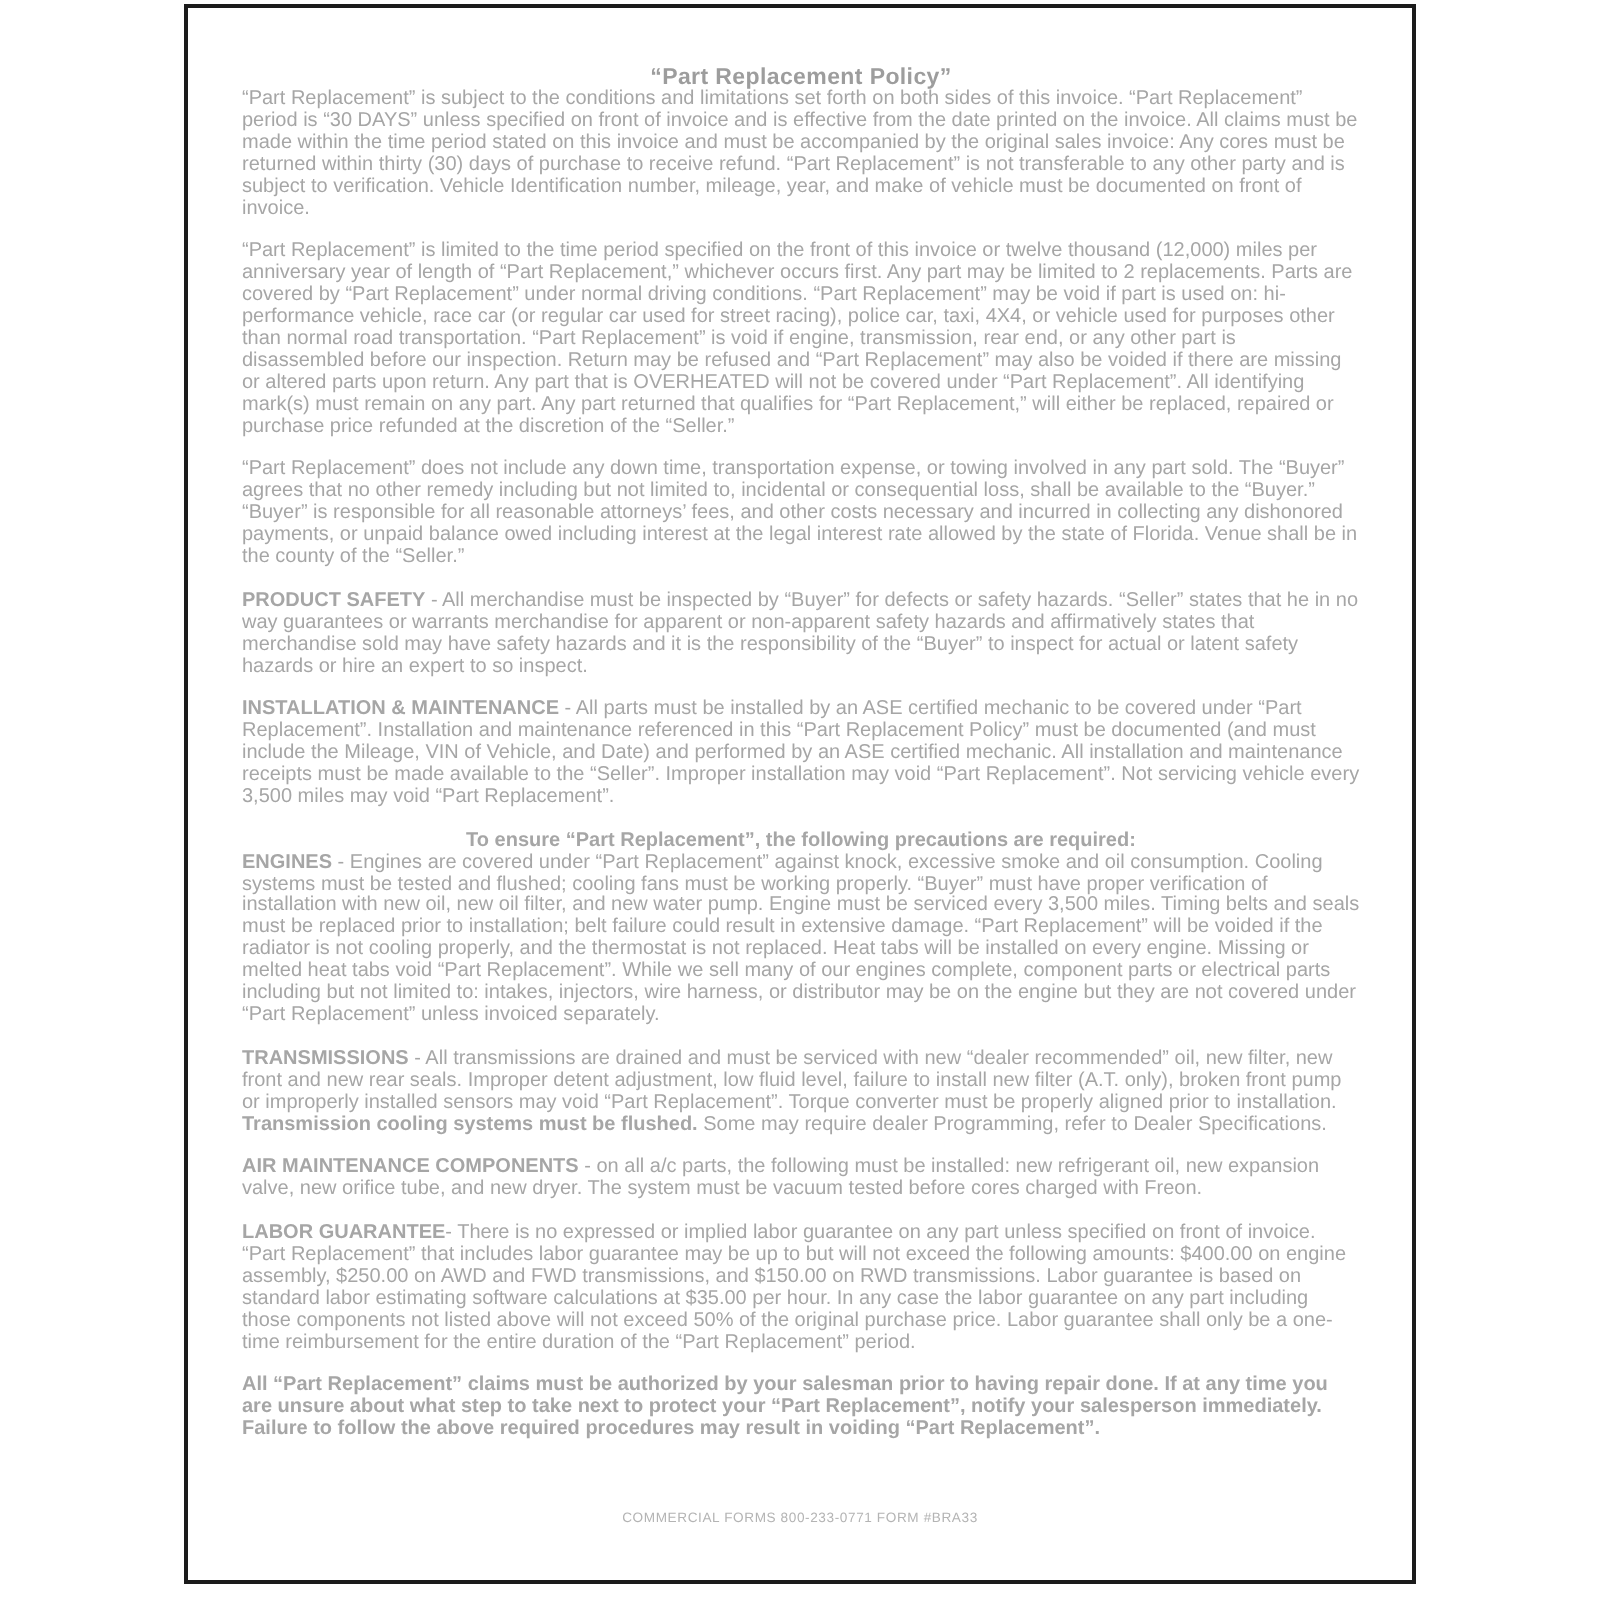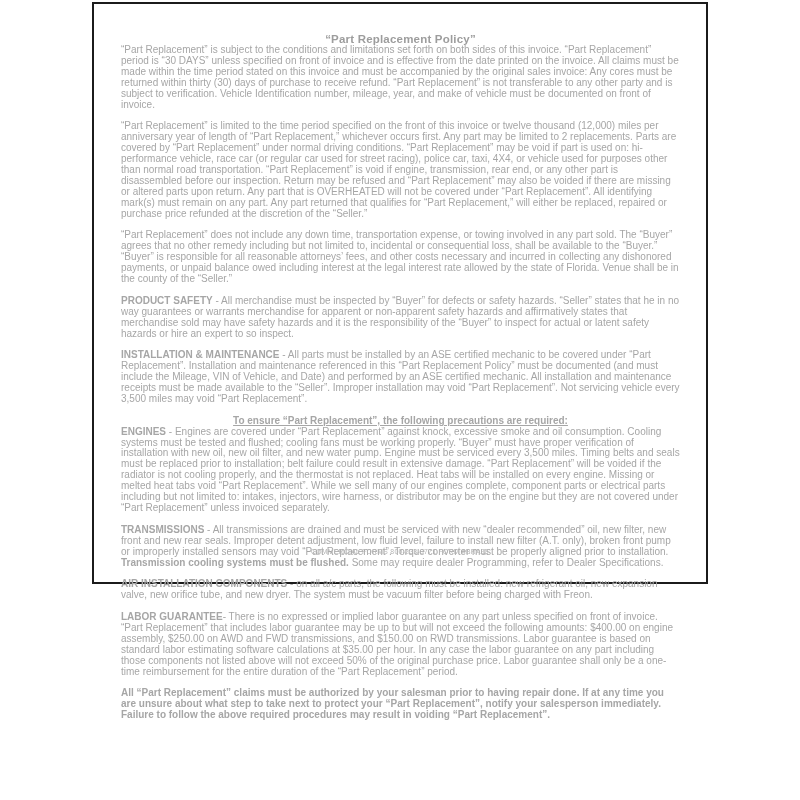--- a/index.html
+++ b/index.html
@@ -9,21 +9,21 @@
     height: 800px;
     background: #ffffff;
     font-family: "Liberation Sans", sans-serif;
     overflow: hidden;
   }
   .page {
     position: absolute;
     left: 92px;
     top: 2px;
     width: 616px;
-    height: 582px;
+    height: 790px;
     box-sizing: border-box;
     border: 2px solid #1b1b1b;
     background: #ffffff;
     padding: 0 26px 0 27px;
   }
   .title {
     margin: 29px 0 0 0;
     text-align: center;
     font-size: 11.5px;
     font-weight: bold;
@@ -36,21 +36,20 @@
     line-height: 10.9px;
     color: #a6a6a6;
     text-align: left;
   }
   p.para {
     margin: 0 0 10.9px 0;
     padding: 0;
   }
   p.para.center {
     text-align: center;
-    text-decoration: underline;
   }
   p.para.tight {
     margin-bottom: 0;
   }
   .b { font-weight: bold; }
   .u { }
   .footer {
     position: absolute;
     left: 0;
     right: 0;
@@ -68,18 +67,18 @@
   <h1 class="title">“Part Replacement Policy”</h1>
   <main class="body-text">
       <p class="para"><span>“Part Replacement” is subject to the conditions and limitations set forth on both sides of this invoice. “Part Replacement” period is “30 DAYS” unless specified on front of invoice and is effective from the date printed on the invoice. All claims must be made within the time period stated on this invoice and must be accompanied by the original sales invoice: Any cores must be returned within thirty (30) days of purchase to receive refund. “Part Replacement” is not transferable to any other party and is subject to verification. Vehicle Identification number, mileage, year, and make of vehicle must be documented on front of invoice.</span></p>
       <p class="para"><span>“Part Replacement” is limited to the time period specified on the front of this invoice or twelve thousand (12,000) miles per anniversary year of length of “Part Replacement,” whichever occurs first. Any part may be limited to 2 replacements. Parts are covered by “Part Replacement” under normal driving conditions. “Part Replacement” may be void if part is used on: hi-performance vehicle, race car (or regular car used for street racing), police car, taxi, 4X4, or vehicle used for purposes other than normal road transportation.  “Part Replacement” is void if engine, transmission, rear end, or any other part is disassembled before our inspection. Return may be refused and “Part Replacement” may also be voided if there are missing or altered parts upon return. Any part that is OVERHEATED will not be covered under “Part Replacement”. All identifying mark(s) must remain on any part. Any part returned that qualifies for “Part Replacement,” will either be replaced, repaired or purchase price refunded at the discretion of the “Seller.”</span></p>
       <p class="para"><span>“Part Replacement” does not include any down time, transportation expense, or towing involved in any part sold. The “Buyer” agrees that no other remedy including but not limited to, incidental or consequential loss, shall be available to the “Buyer.” “Buyer” is responsible for all reasonable attorneys’ fees, and other costs necessary and incurred in collecting any dishonored payments, or unpaid balance owed including interest at the legal interest rate allowed by the state of Florida. Venue shall be in the county of the “Seller.”</span></p>
       <p class="para"><span class="b">PRODUCT SAFETY</span><span> - All merchandise must be inspected by “Buyer” for defects or safety hazards. “Seller” states that he in no way guarantees or warrants merchandise for apparent or non-apparent safety hazards and affirmatively states that merchandise sold may have safety hazards and it is the responsibility of the “Buyer” to inspect for actual or latent safety hazards or hire an expert to so inspect.</span></p>
       <p class="para"><span class="b">INSTALLATION &amp; MAINTENANCE</span><span> - All parts must be installed by an ASE certified mechanic to be covered under “Part Replacement”. Installation and maintenance referenced in this “Part Replacement Policy” must be documented (and must include the Mileage, VIN of Vehicle, and Date) and performed by an ASE certified mechanic. All installation and maintenance receipts must be made available to the “Seller”. Improper installation may void “Part Replacement”. Not servicing vehicle every 3,500 miles may void “Part Replacement”.</span></p>
       <p class="para center tight"><span class="b">To ensure “Part Replacement”, the following precautions are required:</span></p>
       <p class="para"><span class="b">ENGINES</span><span> - Engines are covered under “Part Replacement” against knock, excessive smoke and oil consumption. Cooling systems must be tested and flushed; cooling fans must be working properly. “Buyer” must have proper verification of installation with new oil, new oil filter, and new water pump. Engine must be serviced every 3,500 miles. Timing belts and </span><span class="u">seals</span><span> must be replaced prior to installation; belt failure could result in extensive damage. “Part Replacement” will be voided if the radiator is not cooling properly, and the thermostat is not replaced. Heat tabs will be installed on every engine. Missing or melted heat tabs void “Part Replacement”. While we sell many of our engines complete, component parts or electrical parts including but not limited to: intakes, injectors, wire harness, or distributor may be on the engine but they are not covered under “Part Replacement” unless invoiced separately.</span></p>
       <p class="para"><span class="b">TRANSMISSIONS</span><span> - All transmissions are drained and must be serviced with new “dealer recommended” oil, new filter, new front and new rear seals. Improper detent adjustment, low fluid level, failure to install new filter (A.T. only), broken front pump or improperly installed sensors may void “Part Replacement”.  Torque converter must be properly aligned prior to installation. </span><span class="b u">Transmission cooling systems must be flushed. </span><span> Some may require dealer Programming, refer to Dealer Specifications.</span></p>
-      <p class="para"><span class="b">AIR INSTALLATION COMPONENTS</span><span> - on all a/c parts, the following must be installed: new refrigerant oil, new expansion valve, new orifice tube, and new dryer. The system must be vacuum filter before being charged with Freon.</span></p>
+      <p class="para"><span class="b">AIR MAINTENANCE COMPONENTS</span><span> - on all a/c parts, the following must be installed: new refrigerant oil, new expansion valve, new orifice tube, and new dryer. The system must be vacuum tested before cores charged with Freon.</span></p>
       <p class="para"><span class="b">LABOR GUARANTEE</span><span>- There is no expressed or implied labor guarantee on any part unless specified on front of invoice. “Part Replacement” that includes labor guarantee may be up to but will not exceed the following amounts: $400.00 on engine assembly, $250.00 on AWD and FWD transmissions, and $150.00 on RWD transmissions. Labor guarantee is based on standard labor estimating software calculations at $35.00 per hour.  In any case the labor guarantee on any part including those components not listed above will not exceed 50% of the original purchase price.  Labor guarantee shall only be a one-time reimbursement for the entire duration of the “Part Replacement” period.</span></p>
       <p class="para"><span class="b">All “Part Replacement” claims must be authorized by your salesman prior to having repair done.  If at any time you are unsure about what step to take next to protect your “Part Replacement”, notify your salesperson immediately.  Failure to follow the above required procedures may result in voiding “Part Replacement”.</span></p>
     </main>
   <div class="footer">COMMERCIAL FORMS 800-233-0771 FORM #BRA33</div>
 </div>
 
 </body></html>

